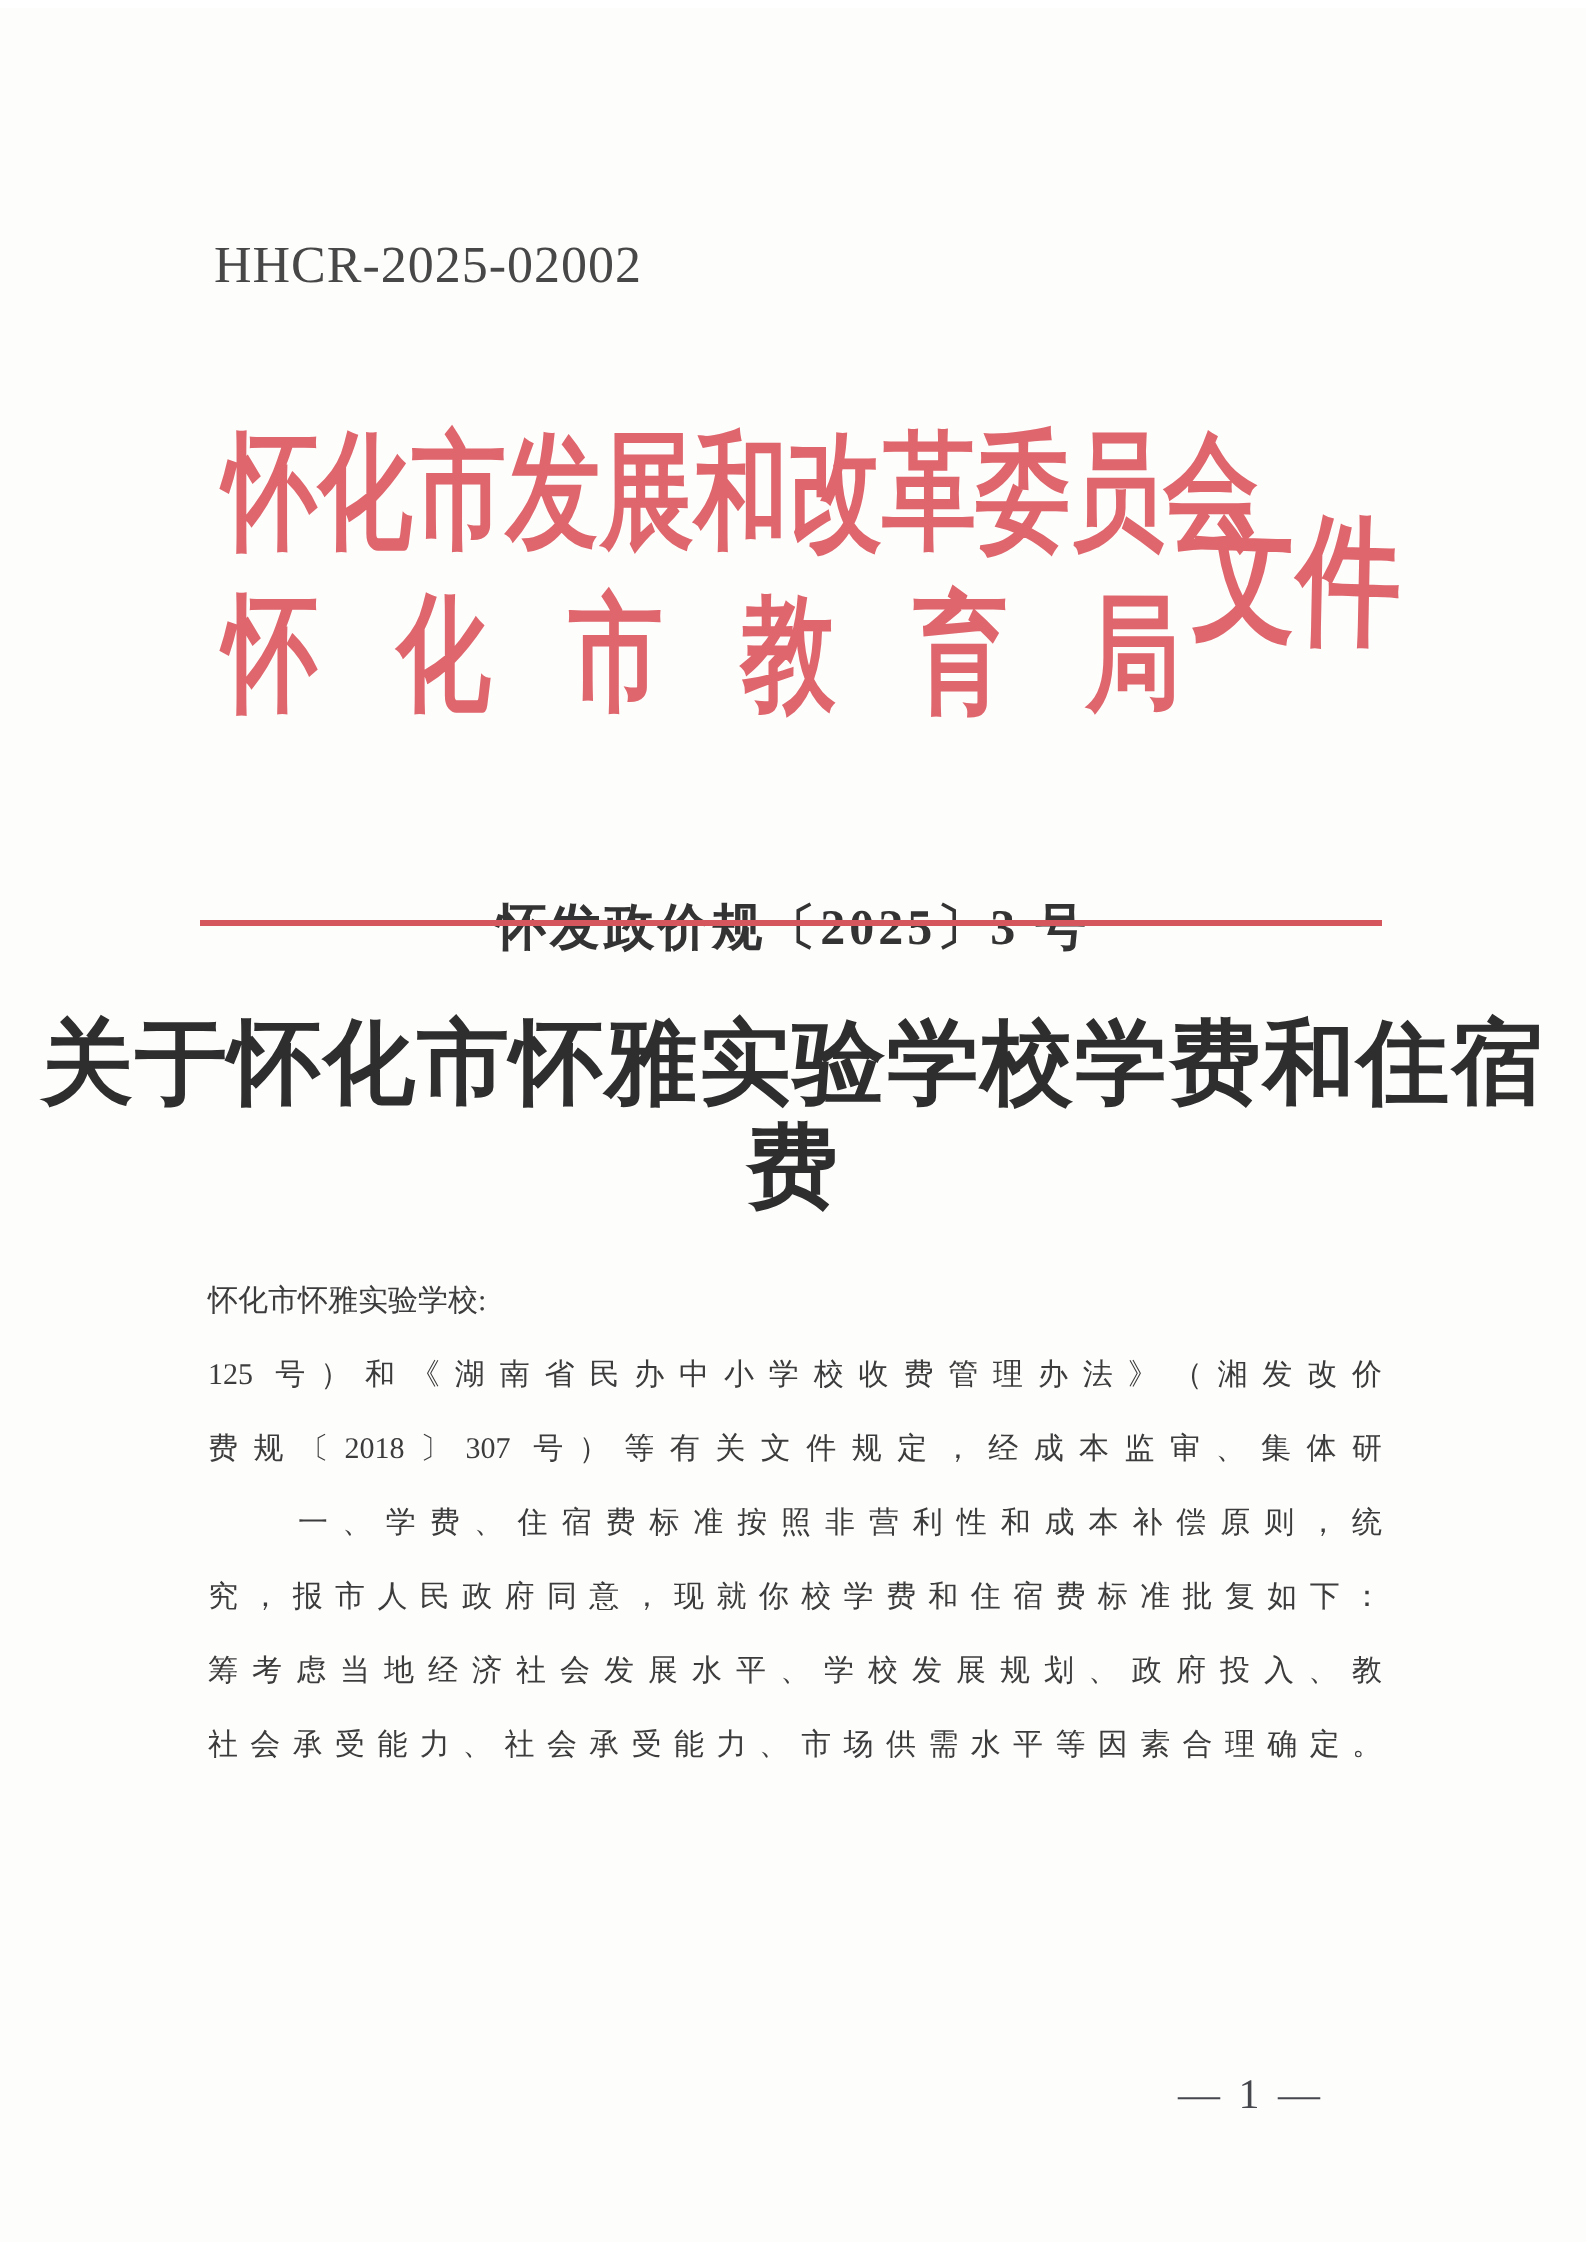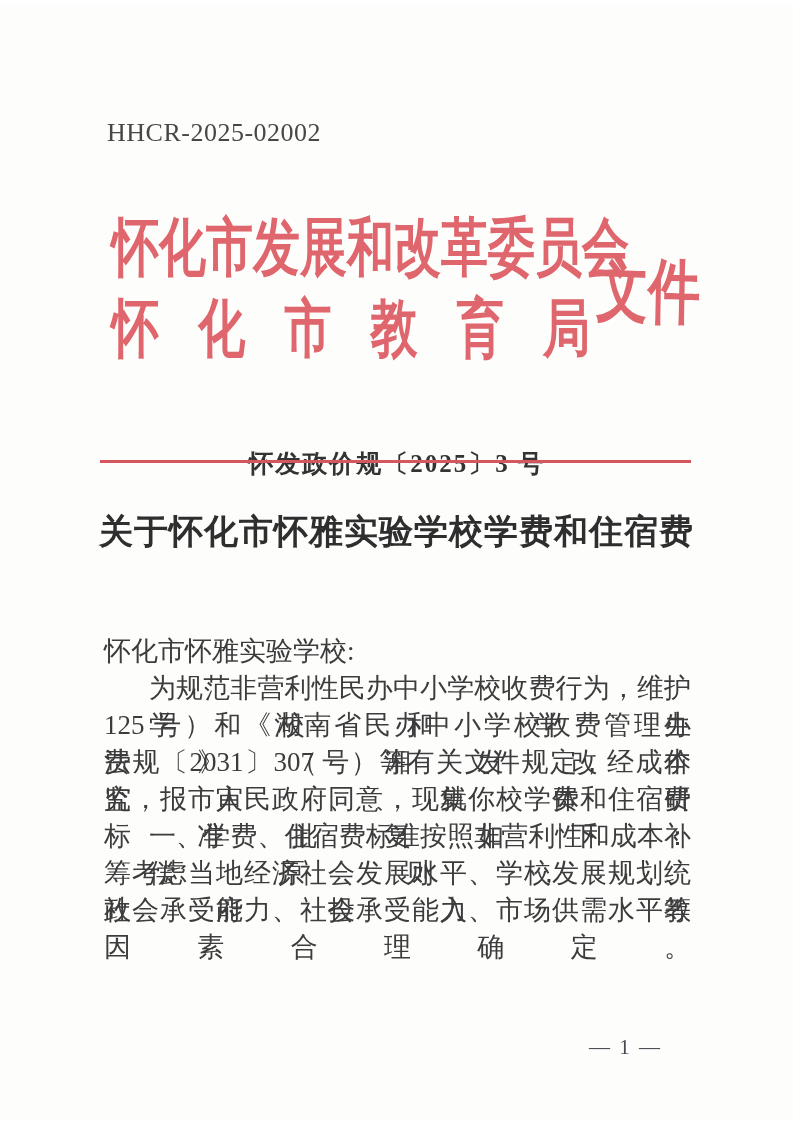--- a/index.html
+++ b/index.html
@@ -82,32 +82,32 @@
     width: 591px;
     height: 3px;
     background: #d5565c;
   }
   .title {
     position: absolute;
     left: 0;
     top: 502px;
     width: 100%;
     text-align: center;
-    font-size: 34px;
+    font-size: 46px;
     font-weight: bold;
     color: #2e2e2e;
     line-height: 52px;
     letter-spacing: 1px;
   }
   .body-block {
     position: absolute;
     left: 104px;
     top: 629px;
     width: 587px;
-    font-size: 27px;
+    font-size: 15px;
     color: #3c3c3c;
     line-height: 37px;
   }
   .body-block .line {
     height: 37px;
     white-space: nowrap;
   }
   .body-block .just {
     text-align: justify;
     text-align-last: justify;
@@ -141,24 +141,23 @@
   <div class="doc-number">怀发政价规〔2025〕3 号</div>
 
   <div class="red-rule"></div>
 
   <div class="title">
     <div>关于怀化市怀雅实验学校学费和住宿费</div>
   </div>
 
   <div class="body-block">
     <div class="line">怀化市怀雅实验学校:</div>
-    <div class="line just indent">为规范非营利性民办中小学校收费行为，维护学校和学生</div>
     <div class="line just">125 号）和《湖南省民办中小学校收费管理办法》（湘发改价</div>
-    <div class="line just">费规〔2031〕307 号）等有关文件规定，经成本监审、集体研</div>
+    <div class="line just">费规〔2018〕307 号）等有关文件规定，经成本监审、集体研</div>
+    <div class="line just indent">一、学费、住宿费标准按照非营利性和成本补偿原则，统</div>
     <div class="line just">究，报市人民政府同意，现就你校学费和住宿费标准批复如下：</div>
-    <div class="line just indent">一、学费、住宿费标准按照非营利性和成本补偿原则，统</div>
     <div class="line just">筹考虑当地经济社会发展水平、学校发展规划、政府投入、教</div>
     <div class="line just">社会承受能力、社会承受能力、市场供需水平等因素合理确定。</div>
   </div>
 
   <div class="page-footer">— 1 —</div>
 
 </div>
 
 </body></html>

